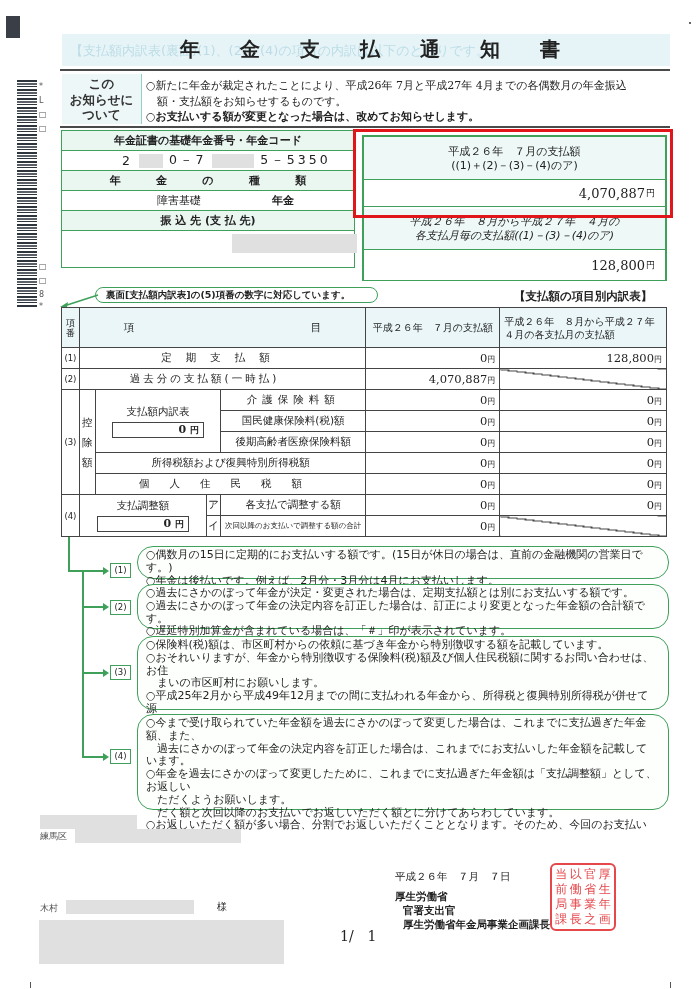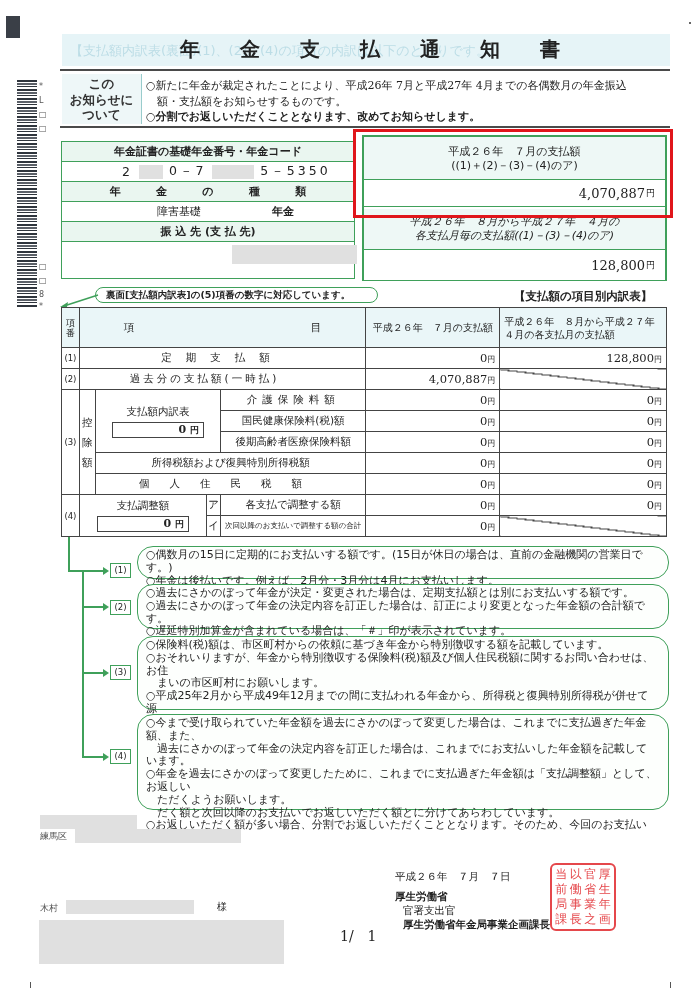--- a/index.html
+++ b/index.html
@@ -11,21 +11,21 @@
   .dot-mark { right: 6px; top: 22px; width: 2px; height: 2px; background: #666; }
   .barcode { left: 17px; top: 80px; width: 20px; height: 228px;
     background: repeating-linear-gradient(to bottom, #2f353d 0 2px, #ffffff 2px 3px, #5b6068 3px 5px, #ffffff 5px 6px, #2f353d 6px 7px, #ffffff 7px 9px); }
   .barcode-mark { left: 39px; font-size: 8px; color: #555; }
   .title-band { left: 62px; top: 34px; width: 608px; height: 32px; background: #e6f4f7; }
   .title-ghost { left: 70px; top: 42px; width: 590px; font-size: 13px; color: #bcdde6; white-space: nowrap; overflow: hidden; }
   .title { left: 180px; top: 36px; width: 380px; display: flex; justify-content: space-between; font-size: 20px; font-weight: bold; color: #222; }
   .rule { left: 60px; width: 610px; height: 2px; background: #4a4a4a; }
   .notice-label { left: 62px; top: 74px; width: 80px; height: 50px; text-align: center; font-size: 12.5px; font-weight: bold; line-height: 15.5px; color: #333; border-right: 1px solid #9cc; background: #eef7f8; padding-top: 2px; }
   .notice-text { left: 146px; top: 78px; width: 520px; font-size: 11px; line-height: 15.5px; }
-  .left-box { left: 61px; top: 141px; width: 294px; height: 138px; border: 1.5px solid #3fa05a; background: #fff; }
+  .left-box { left: 61px; top: 130px; width: 294px; height: 138px; border: 1.5px solid #3fa05a; background: #fff; }
   .lb-row { position: absolute; left: 0; width: 100%; border-bottom: 1px solid #3fa05a; display: flex; align-items: center; justify-content: center; font-size: 11px; }
   .lb-row.hdr { background: #eaf6f0; font-weight: bold; }
   .redact { background: #e0e0e0; }
   .right-box-outer { left: 362px; top: 135px; width: 305px; height: 146px; border: 2px solid #3fa05a; }
   .rb-head { position: absolute; left: 0; width: 100%; text-align: center; font-size: 11px; line-height: 14px; background: #eef8f6; }
   .rb-val { position: absolute; left: 0; width: 100%; text-align: right; padding-right: 10px; font-size: 13px; background: #fff; border-top: 1.5px solid #3fa05a; border-bottom: 1.5px solid #3fa05a; display: flex; align-items: center; justify-content: flex-end; }
   .red-box { left: 353px; top: 129px; width: 320px; height: 89px; border: 3px solid #e0161b; }
   .callout { left: 95px; top: 287px; width: 283px; height: 16px; border: 1.5px solid #3fa05a; border-radius: 9px; font-size: 9.5px; font-weight: bold; padding-left: 10px; line-height: 13px; white-space: nowrap; }
   .callout-arrow { left: 60px; top: 294px; width: 40px; height: 14px; }
   .breakdown-title { left: 514px; top: 289px; font-size: 11.5px; font-weight: bold; }
@@ -75,21 +75,21 @@
 
 <div class="abs rule" style="top:69px"></div>
 <div class="abs notice-label">
   <div>この</div>
   <div>お知らせに</div>
   <div>ついて</div>
 </div>
 <div class="abs notice-text serif">
   <div>○新たに年金が裁定されたことにより、平成26年 7月と平成27年 4月までの各偶数月の年金振込</div>
   <div>　額・支払額をお知らせするものです。</div>
-  <div style="font-family:'DejaVu Sans',sans-serif;font-weight:bold;">○分割でお返しいただくこととなります、改めてお知らせします。</div>
+  <div style="font-family:'DejaVu Sans',sans-serif;font-weight:bold;">○お支払いする額が変更となった場合は、改めてお知らせします。</div>
 </div>
 <div class="abs rule" style="top:126px"></div>
 
 <div class="abs left-box">
   <div class="lb-row hdr" style="top:0;height:20px;">年金証書の基礎年金番号・年金コード</div>
   <div class="lb-row" style="top:20px;height:20px;font-size:12.5px;letter-spacing:3px;justify-content:flex-start;padding-left:60px;">
     <span>2</span>
     <span class="redact" style="display:inline-block;width:24px;height:14px;margin:0 6px;"></span>
     <span>0－7</span>
     <span class="redact" style="display:inline-block;width:42px;height:14px;margin:0 6px;"></span>
@@ -275,21 +275,21 @@
 <span class="abs addr" style="left:40px;top:830px;">練馬区</span>
 <div class="abs redact" style="left:75px;top:829px;width:166px;height:14px;"></div>
 <span class="abs addr" style="left:40px;top:902px;">木村</span>
 <div class="abs redact" style="left:66px;top:900px;width:128px;height:14px;"></div>
 <span class="abs" style="left:217px;top:900px;font-size:10px;">様</span>
 <div class="abs redact" style="left:39px;top:920px;width:245px;height:44px;"></div>
 
 <div class="abs sender">
   <div class="serif" style="margin-bottom:6px;">平成２６年　７月　７日</div>
   <div style="font-weight:bold;">厚生労働省</div>
-  <div style="font-weight:normal;padding-left:8px;">官署支出官</div>
+  <div style="font-weight:bold;padding-left:8px;">官署支出官</div>
   <div style="font-weight:bold;padding-left:8px;">厚生労働省年金局事業企画課長</div>
 </div>
 <div class="abs seal">
   <span>当</span>
   <span>以</span>
   <span>官</span>
   <span>厚</span>
   <span>前</span>
   <span>働</span>
   <span>省</span>

